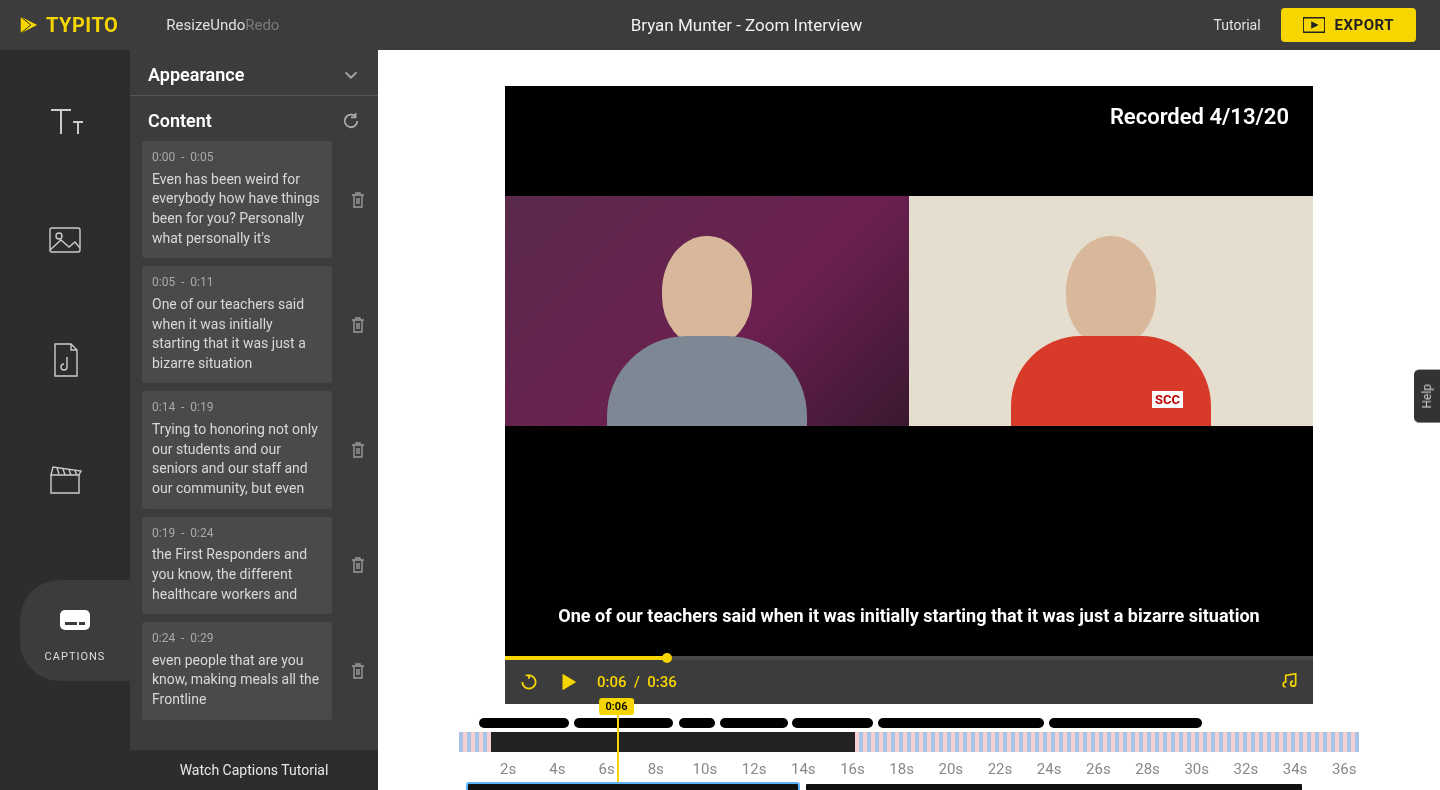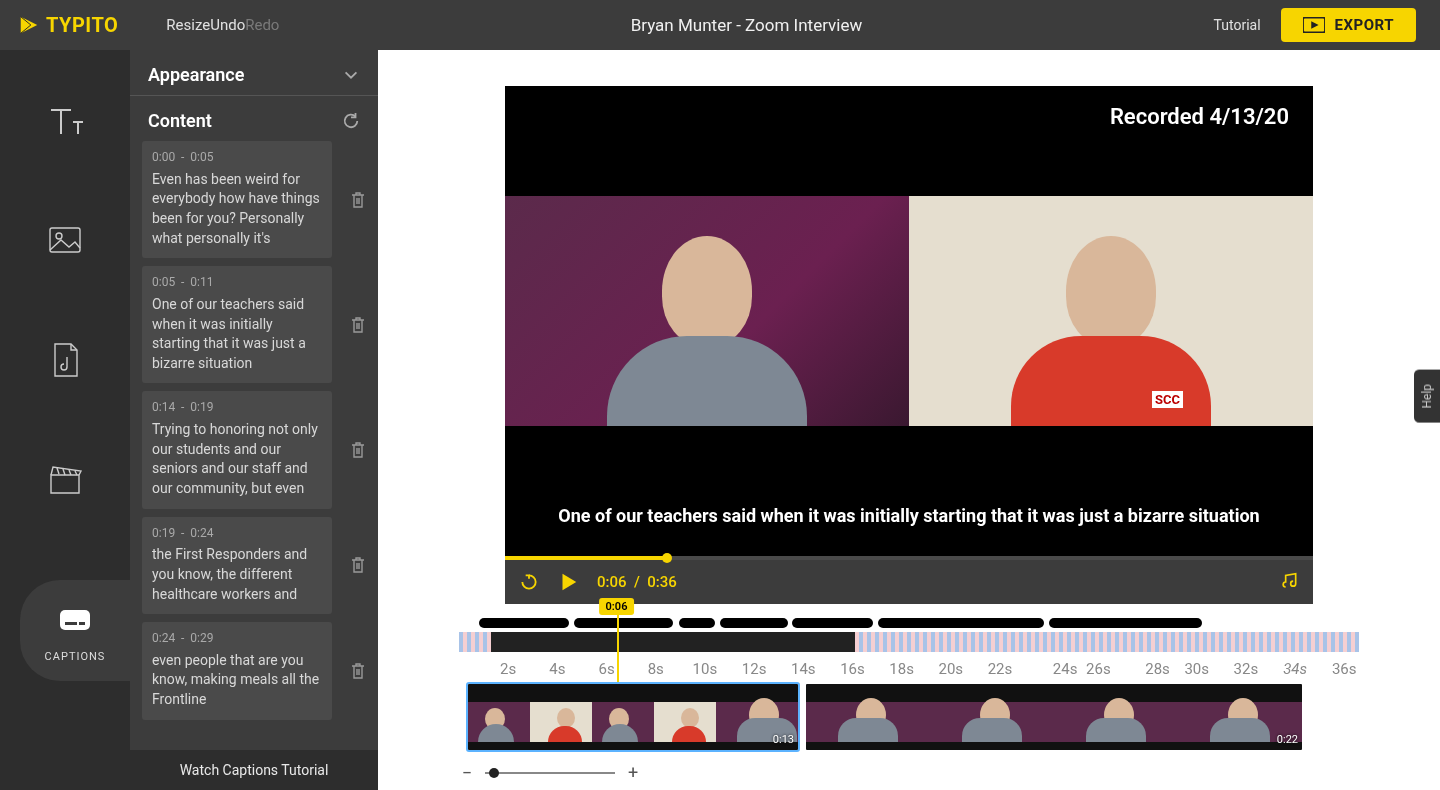--- a/index.html
+++ b/index.html
@@ -77,21 +77,21 @@
     display: flex; align-items: center; justify-content: center; cursor: pointer;
   }
 
   
   .canvas-area {
     flex: 1; background: #fff; display: flex; flex-direction: column; align-items: center;
     position: relative;
   }
   .video-wrap { margin-top: 36px; width: 808px; }
   .video-frame {
-    width: 808px; height: 470px; background: #000; position: relative; overflow: hidden;
+    width: 808px; height: 570px; background: #000; position: relative; overflow: hidden;
   }
   .recorded-badge {
     position: absolute; top: 18px; right: 24px; color: #fff; font-size: 22px; font-weight: 600;
   }
   .split-view { position: absolute; top: 110px; left: 0; right: 0; height: 230px; display: flex; }
   .pane { flex: 1; position: relative; }
   .pane.left { background: linear-gradient(135deg,#5b2a4b 0%, #6b2050 60%, #3a1830 100%); }
   .pane.right { background: #e5decf; }
   .pane .head {
     position: absolute; bottom: 0; left: 50%; transform: translateX(-50%);
@@ -397,26 +397,26 @@
           <span style="left: 10.929%;">4s</span>
           <span style="left: 16.3934%;">6s</span>
           <span style="left: 21.8579%;">8s</span>
           <span style="left: 27.3224%;">10s</span>
           <span style="left: 32.7869%;">12s</span>
           <span style="left: 38.2514%;">14s</span>
           <span style="left: 43.7158%;">16s</span>
           <span style="left: 49.1803%;">18s</span>
           <span style="left: 54.6448%;">20s</span>
           <span style="left: 60.1093%;">22s</span>
-          <span style="left: 65.5738%; margin-left: 16px;">24s</span>
+          <span style="left: 65.5738%;">24s</span>
           <span style="left: 71.0383%;">26s</span>
-          <span style="left: 76.5027%; margin-left: 10px;">28s</span>
+          <span style="left: 76.5027%;">28s</span>
           <span style="left: 81.9672%;">30s</span>
           <span style="left: 87.4317%;">32s</span>
-          <span style="left: 92.8962%; font-style: italic;">34s</span>
+          <span style="left: 92.8962%;">34s</span>
           <span style="left: 98.3607%;">36s</span>
         </div>
 
       <div class="playhead" id="playhead" style="left: 17.5%;"></div>
       <div class="playhead-flag" id="playhead-flag" style="left: 17.5%;">0:06</div>
 
       <div class="thumb-track" id="thumb-track">
           <div class="clip-group">
             <div class="thumb">
               <div class="mini">

